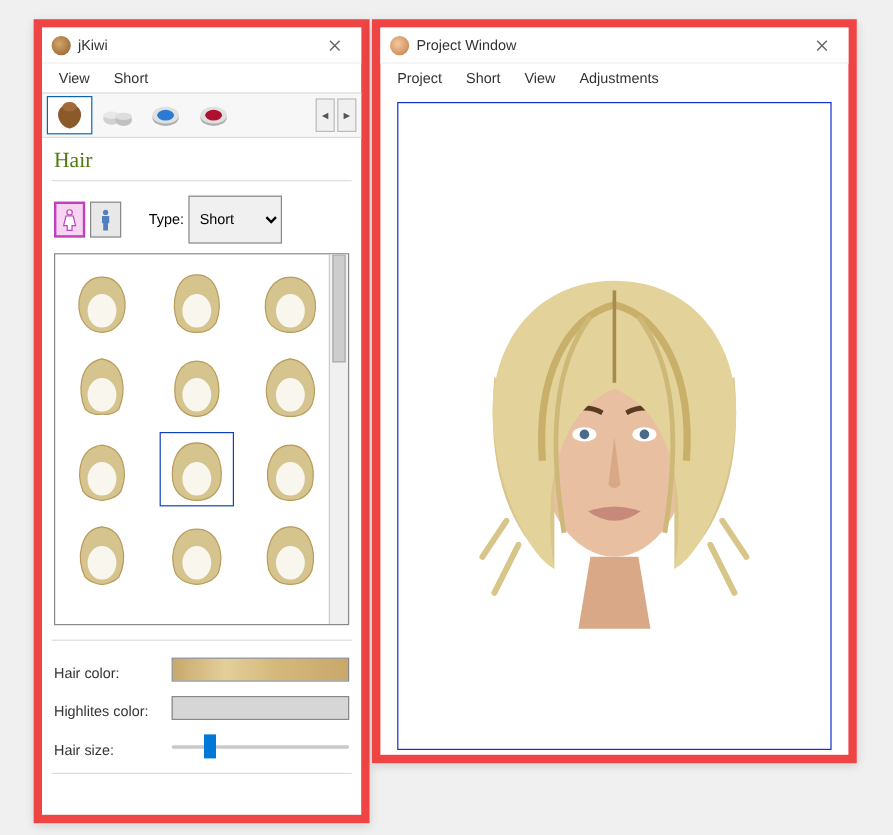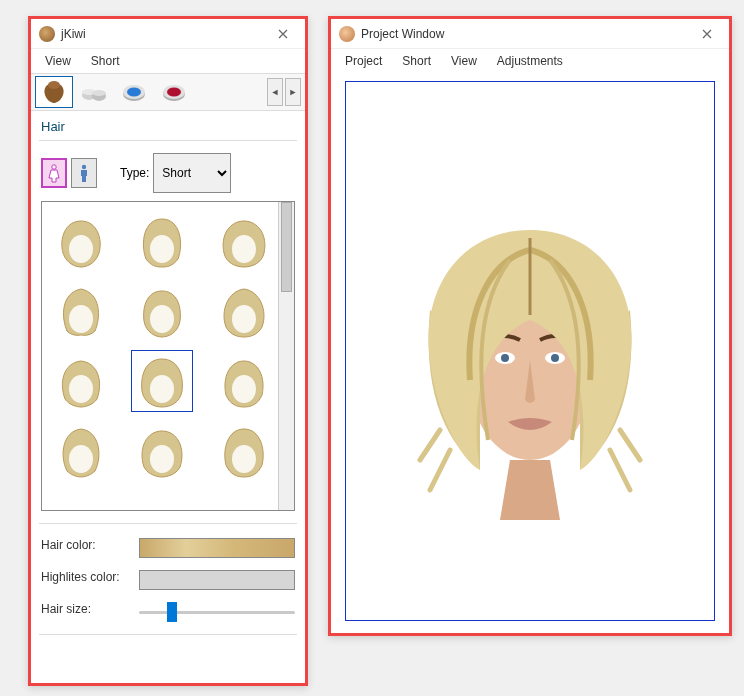--- a/index.html
+++ b/index.html
@@ -1,64 +1,64 @@
 <!DOCTYPE html>
 <html><head>
 <meta charset="utf-8">
 <style>
 * { box-sizing: border-box; margin: 0; padding: 0; font-family: 'Segoe UI', Tahoma, sans-serif; font-size: 12px; }
 body { background: #f0f0f0; width: 744px; height: 696px; position: relative; overflow: hidden; }
 
-.window { position: absolute; background: #fff; border: 3px solid #ef4444; box-shadow: 0 2px 8px rgba(0,0,0,0.15); }
+.window { position: absolute; background: #fff; border: 7px solid #ef4444; box-shadow: 0 2px 8px rgba(0,0,0,0.15); }
 .titlebar { height: 30px; display: flex; align-items: center; padding: 0 8px; background: #fff; border-bottom: 1px solid #eee; }
 .titlebar .app-icon { width: 16px; height: 16px; margin-right: 6px; border-radius: 50%; background: radial-gradient(circle at 40% 40%, #d4a76a, #8b5a2b); }
 .titlebar .title { flex: 1; color: #333; }
 .titlebar .close { width: 28px; height: 28px; display: flex; align-items: center; justify-content: center; color: #666; cursor: pointer; }
 
 .menubar { height: 24px; display: flex; align-items: center; padding: 0 6px; gap: 4px; }
 .menubar span { padding: 2px 8px; color: #333; cursor: default; }
 
 
 #win-left { left: 28px; top: 16px; width: 280px; height: 670px; }
 
 .tabstrip { height: 38px; display: flex; align-items: center; padding: 0 4px; border-top: 1px solid #ddd; border-bottom: 1px solid #ddd; background: #f7f7f7; gap: 2px; }
 .tabstrip .tab { width: 38px; height: 32px; display: flex; align-items: center; justify-content: center; border: 1px solid transparent; cursor: pointer; }
 .tabstrip .tab.active { border: 1px solid #0a64ad; background: #fff; }
 .tabstrip .spacer { flex: 1; }
 .tabstrip .arrow { width: 16px; height: 28px; border: 1px solid #bbb; background: #f0f0f0; display: flex; align-items: center; justify-content: center; color: #555; font-size: 9px; cursor: pointer; }
 
-.section-label { padding: 8px 10px 6px; color: #0c4a6e; font-size: 13px; }
+.section-label { padding: 8px 10px 6px; color: #4d7c0f; font-size: 18px; font-family: Liberation Serif, serif; }
 .divider { height: 1px; background: #ddd; margin: 0 8px 8px; }
 
 .controls-row { display: flex; align-items: center; gap: 4px; padding: 4px 10px 8px; }
 .gender-btn { width: 26px; height: 30px; border: 1px solid #888; background: #e8e8e8; display: flex; align-items: center; justify-content: center; cursor: pointer; }
 .gender-btn.active { background: #f7d4f0; border: 2px solid #c040c0; }
 .gender-btn svg { width: 14px; height: 20px; }
 
 select { height: 40px; border: 1px solid #888; background: #f0f0f0; padding: 0 4px; min-width: 78px; }
 
 .thumb-panel { margin: 0 10px; border: 1px solid #888; height: 310px; position: relative; overflow: hidden; background: #fff; }
 .thumb-grid { display: grid; grid-template-columns: repeat(3, 1fr); gap: 8px; padding: 8px; }
 .thumb { width: 62px; height: 62px; display: flex; align-items: center; justify-content: center; cursor: pointer; border: 1px solid transparent; }
 .thumb.selected { border: 1.5px solid #1040c0; }
 .thumb svg { width: 56px; height: 56px; }
 .thumb-panel .scrollbar { position: absolute; right: 0; top: 0; bottom: 0; width: 16px; background: #f0f0f0; border-left: 1px solid #ccc; }
 .thumb-panel .scrollbar .track { position: absolute; top: 0; left: 2px; right: 2px; height: 90px; background: #cdcdcd; border: 1px solid #aaa; }
 
-.prop-row { display: flex; align-items: flex-start; padding: 6px 10px; gap: 8px; }
+.prop-row { display: flex; align-items: flex-end; padding: 6px 10px; gap: 8px; }
 .prop-row label { width: 90px; color: #333; }
 .swatch { flex: 1; height: 20px; border: 1px solid #888; cursor: pointer; }
 .swatch.hair { background: linear-gradient(90deg, #c9a86a, #e3cf9a 30%, #d4b87a 60%, #c9a86a); }
 .swatch.grey { background: #d6d6d6; }
 .slider-wrap { flex: 1; position: relative; height: 20px; display: flex; align-items: center; }
 .slider-track { position: absolute; left: 0; right: 0; height: 3px; background: #c9c9c9; border-radius: 2px; }
 .slider-thumb { position: absolute; width: 10px; height: 20px; background: #0078d7; left: 18%; top: 0; cursor: pointer; }
 
 
-#win-right { left: 328px; top: 16px; width: 404px; height: 620px; }
+#win-right { left: 310px; top: 16px; width: 404px; height: 620px; }
 .canvas-area { margin: 8px 14px 14px; border: 1.5px solid #1030d0; height: 540px; background: #fff; position: relative; overflow: hidden; display:flex; align-items:center; justify-content:center; }
 
 
 .ic-hair { width:30px; height:26px; }
 
 
 .face-preview svg { width: 320px; height: 380px; }
 
 </style>
 </head>

